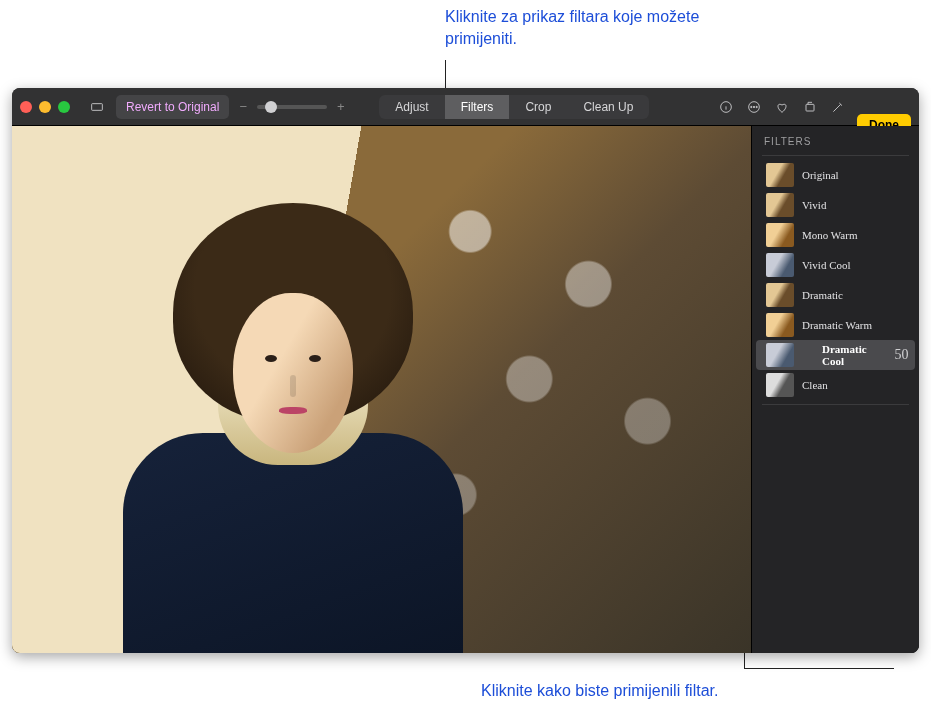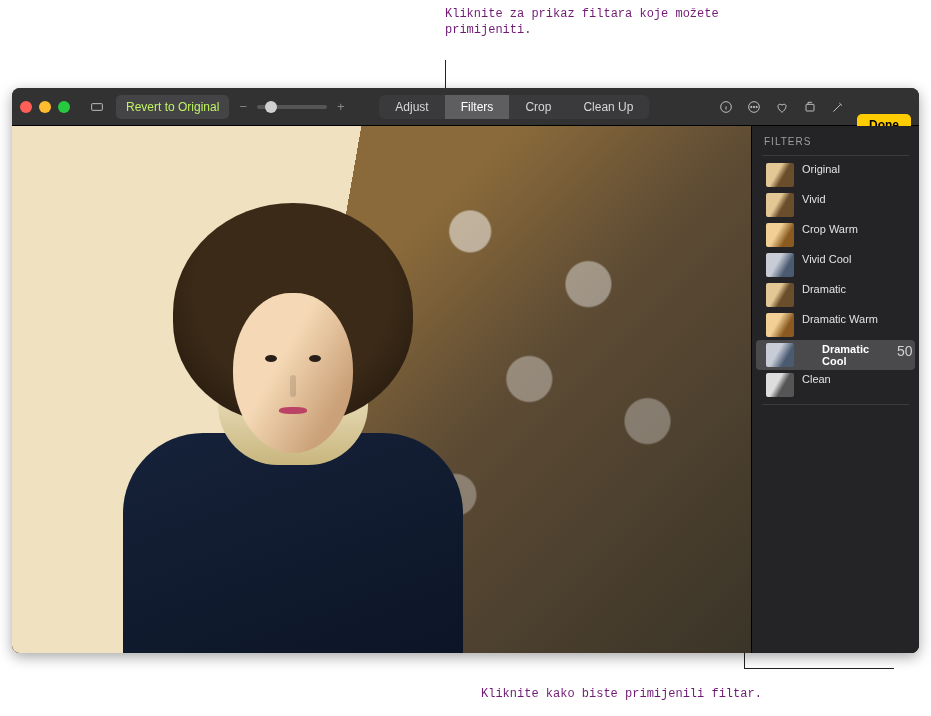--- a/index.html
+++ b/index.html
@@ -9,24 +9,23 @@
     background: #fff;
     font-family: -apple-system, "Helvetica Neue", Arial, sans-serif;
     font-size: 13px;
     color: #222;
     position: relative;
   }
 
   
   .callout {
     position: absolute;
-    font-size: 12px;
+    font-size: 16px;
     line-height: 1.35;
-    color: #701a75;
-    font-family: Liberation Mono, monospace;
+    color: #1d4ed8;
   }
   .callout-top  { top: 6px; left: 445px; width: 300px; }
   .callout-bot  { bottom: 14px; right: 20px; width: 430px; text-align: left; }
 
   
   .leader {
     position: absolute;
     background: #222;
   }
   .leader-top-v { left: 445px; top: 60px; width: 1px; height: 38px; }
@@ -58,21 +57,21 @@
     border-bottom: 1px solid #000;
   }
   .traffic { display: flex; gap: 7px; margin-right: 8px; }
   .dot { width: 12px; height: 12px; border-radius: 50%; }
   .dot.red    { background: #ff5f57; }
   .dot.yellow { background: #febc2e; }
   .dot.green  { background: #28c840; }
 
   .tb-btn {
     background: #444446;
-    color: #bef264;
+    color: #f0abfc;
     border: none;
     border-radius: 5px;
     height: 24px;
     padding: 0 10px;
     font-size: 12px;
     cursor: pointer;
     display: inline-flex;
     align-items: center;
   }
   .tb-icon {
@@ -207,26 +206,27 @@
     text-transform: uppercase;
     letter-spacing: 1px;
     color: #9e9ea0;
     padding: 10px 12px 6px;
     font-size: 10px;
   }
   .side-hr  { height:1px; background:#3b3b3d; margin: 2px 10px 4px; }
 
   .filter-item {
     display: flex;
-    align-items: flex-start;
+    align-items: center;
     gap: 8px;
     padding: 3px 10px;
     cursor: pointer;
     border-radius: 4px;
     margin: 0 4px;
+    font-family: Liberation Serif, serif;
   }
   .filter-item.selected {
     background: #4a4a4d;
     gap: 28px;
   }
   .thumb {
     width: 28px; height: 24px; border-radius: 2px;
     background: linear-gradient(120deg,#e3c794 40%,#6a4d2a 60%);
     flex: none;
   }
@@ -337,21 +337,21 @@
           <div class="filter-item">
             <div class="thumb"></div>
             <span class="filter-name">Original</span>
           </div>
           <div class="filter-item">
             <div class="thumb"></div>
             <span class="filter-name">Vivid</span>
           </div>
           <div class="filter-item">
             <div class="thumb warm"></div>
-            <span class="filter-name">Crop Warm</span>
+            <span class="filter-name">Mono Warm</span>
           </div>
           <div class="filter-item">
             <div class="thumb cool"></div>
             <span class="filter-name">Vivid Cool</span>
           </div>
           <div class="filter-item">
             <div class="thumb"></div>
             <span class="filter-name">Dramatic</span>
           </div>
           <div class="filter-item">

